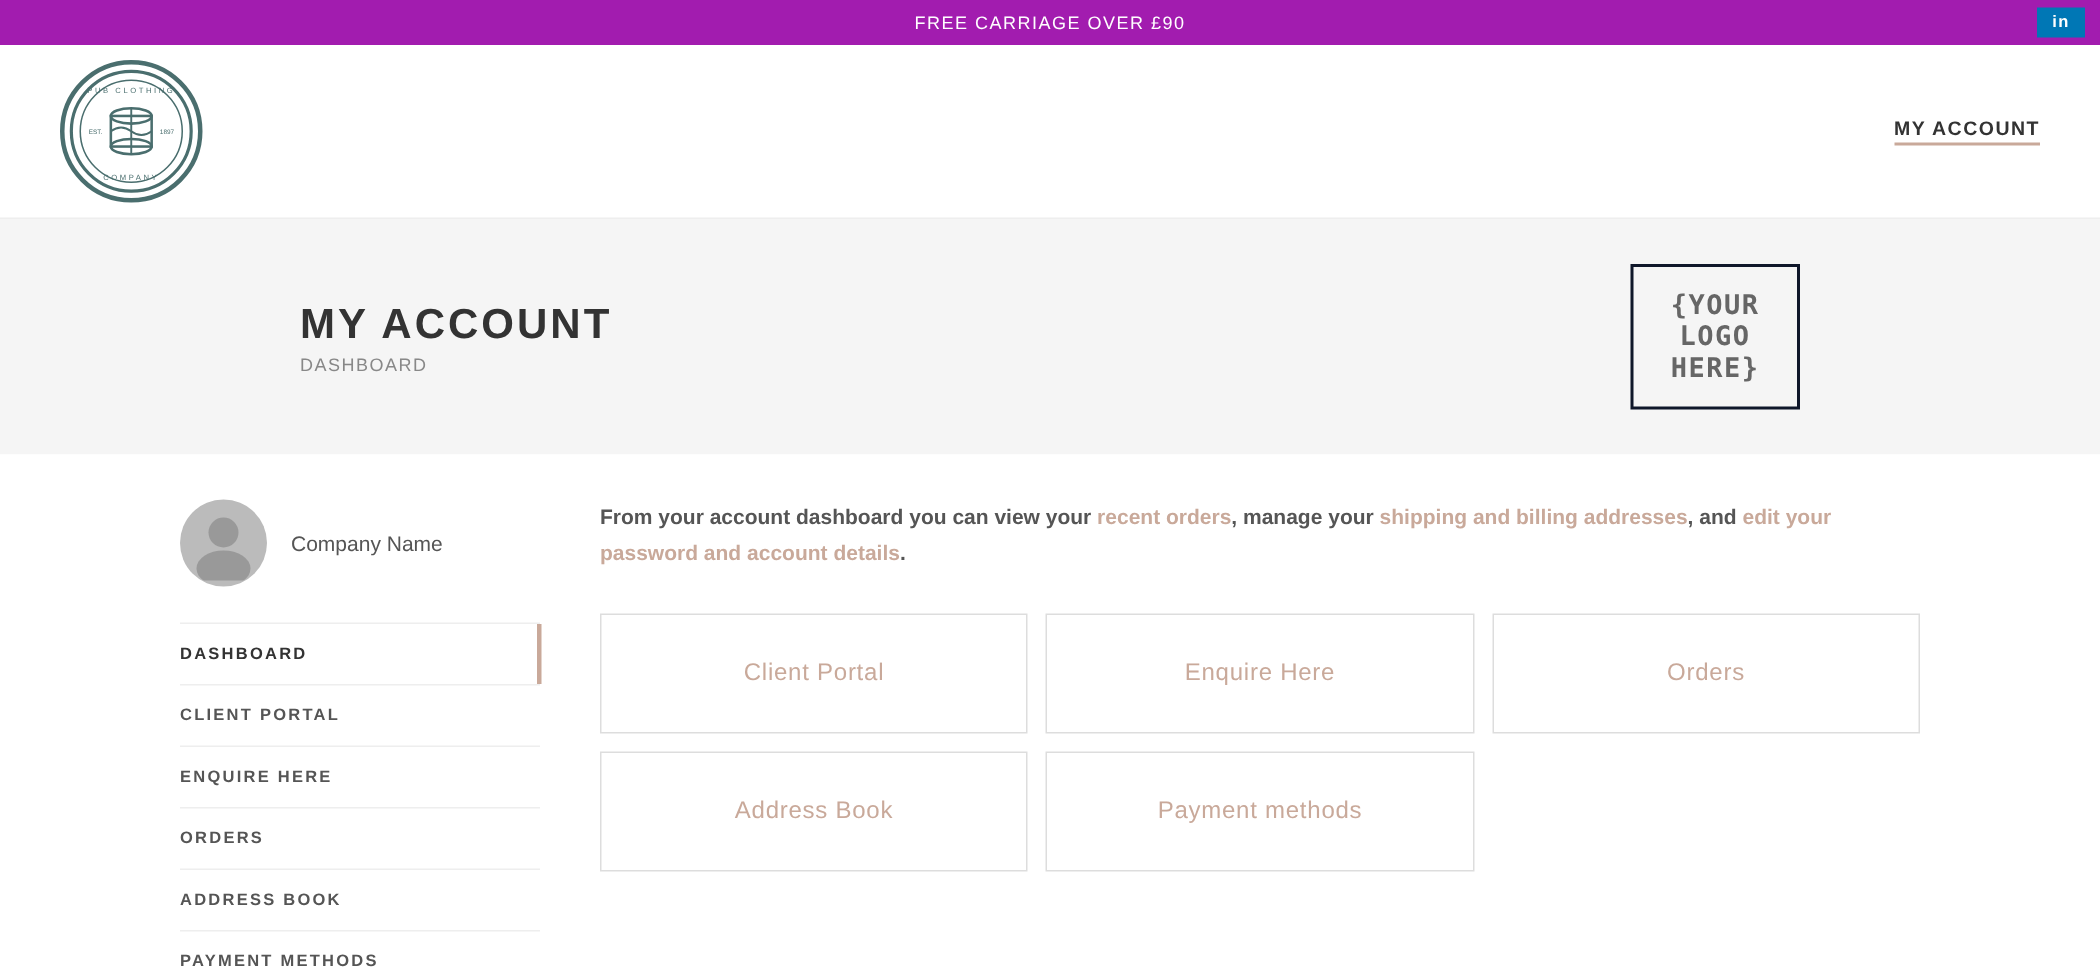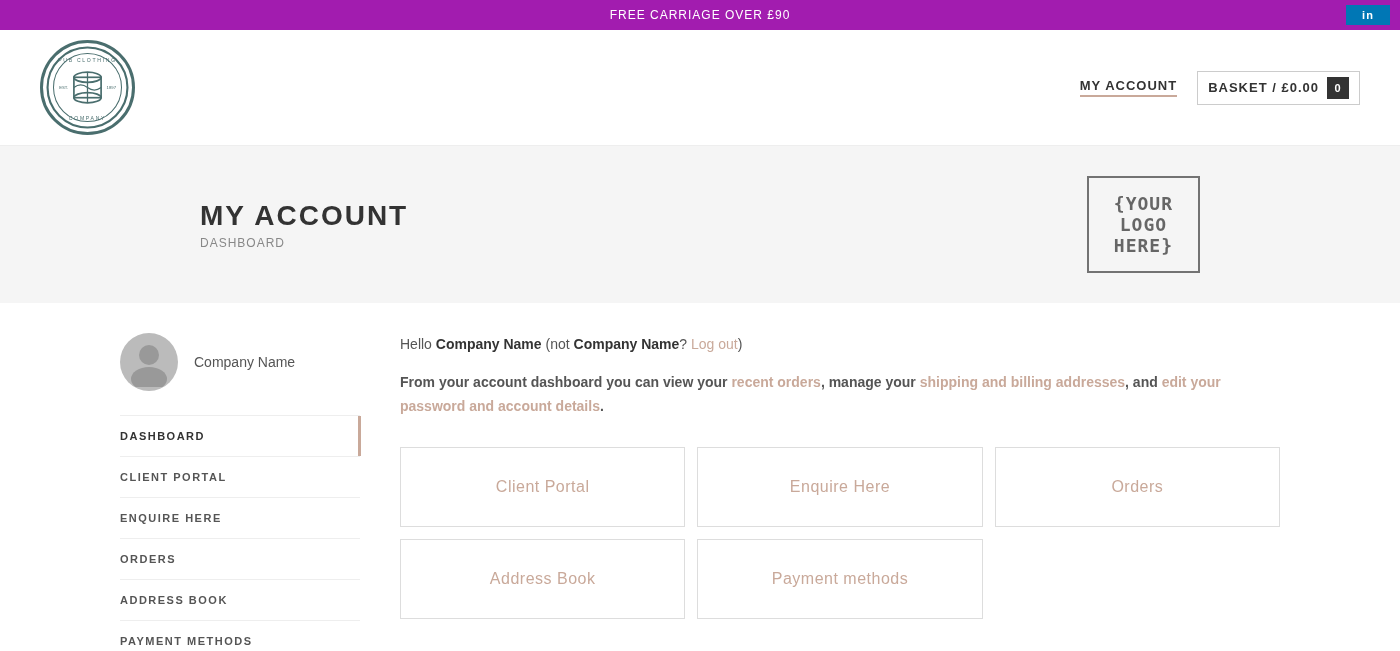--- a/index.html
+++ b/index.html
@@ -15,21 +15,21 @@
       color: #fff;
       position: relative;
     }
     .top-banner .linkedin-icon {
       position: absolute;
       right: 10px;
       top: 50%;
       transform: translateY(-50%);
       background: #0077b5;
       color: #fff;
-      width: 44px;
+      width: 32px;
       height: 20px;
       display: flex;
       align-items: center;
       justify-content: center;
       font-size: 11px;
       font-weight: bold;
     }
 
     
     .header {
@@ -115,21 +115,21 @@
       letter-spacing: 2px;
       color: #333;
     }
     .page-subtitle {
       font-size: 12px;
       letter-spacing: 1px;
       color: #888;
       margin-top: 4px;
     }
     .logo-placeholder {
-      border: 2px solid #737373;
+      border: 2px solid #0f172a;
       padding: 15px 25px;
       color: #666;
       font-size: 18px;
       font-weight: bold;
       text-align: center;
       letter-spacing: 1px;
       font-family: monospace;
     }
 
     
@@ -273,24 +273,20 @@
 
         <text x="50" y="20" text-anchor="middle" font-size="6" fill="#4a6e6e" font-family="Arial" letter-spacing="2">PUB CLOTHING</text>
         <text x="50" y="88" text-anchor="middle" font-size="6" fill="#4a6e6e" font-family="Arial" letter-spacing="2">COMPANY</text>
         <text x="22" y="52" text-anchor="middle" font-size="5" fill="#4a6e6e" font-family="Arial">EST.</text>
         <text x="78" y="52" text-anchor="middle" font-size="5" fill="#4a6e6e" font-family="Arial">1897</text>
       </svg>
     </div>
   </div>
   <nav class="header-nav">
     <a class="nav-my-account">MY ACCOUNT</a>
-    <div class="basket-btn">
-      <span>BASKET / £0.00</span>
-      <span class="basket-count">0</span>
-    </div>
   </nav>
 </header>
 
 <section class="page-header">
   <div class="page-title-area">
     <div class="page-title">MY ACCOUNT</div>
     <div class="page-subtitle">DASHBOARD</div>
   </div>
   <div class="logo-placeholder">
     <span>{YOUR<br>LOGO<br>HERE}</span>
@@ -326,23 +322,20 @@
         <span>ADDRESS BOOK</span>
       </div>
       <div class="sidebar-item">
         <span>PAYMENT METHODS</span>
       </div>
 
     </nav>
   </aside>
 
   <div class="dashboard-area">
-    <p class="hello-text">
-      <span>Hello </span><strong>Company Name</strong><span> (not </span><strong>Company Name</strong><span>? </span><a href="#">Log out</a>)
-    </p>
     <p class="desc-text">
       <span>From your account dashboard you can view your </span><a href="#">recent orders</a><span>, manage your </span><a href="#">shipping and billing addresses</a><span>, and </span><a href="#">edit your password and account details</a><span>.</span>
     </p>
 
     <div class="dashboard-grid">
       <div class="dashboard-card">
         <span>Client Portal</span>
       </div>
       <div class="dashboard-card">
         <span>Enquire Here</span>

